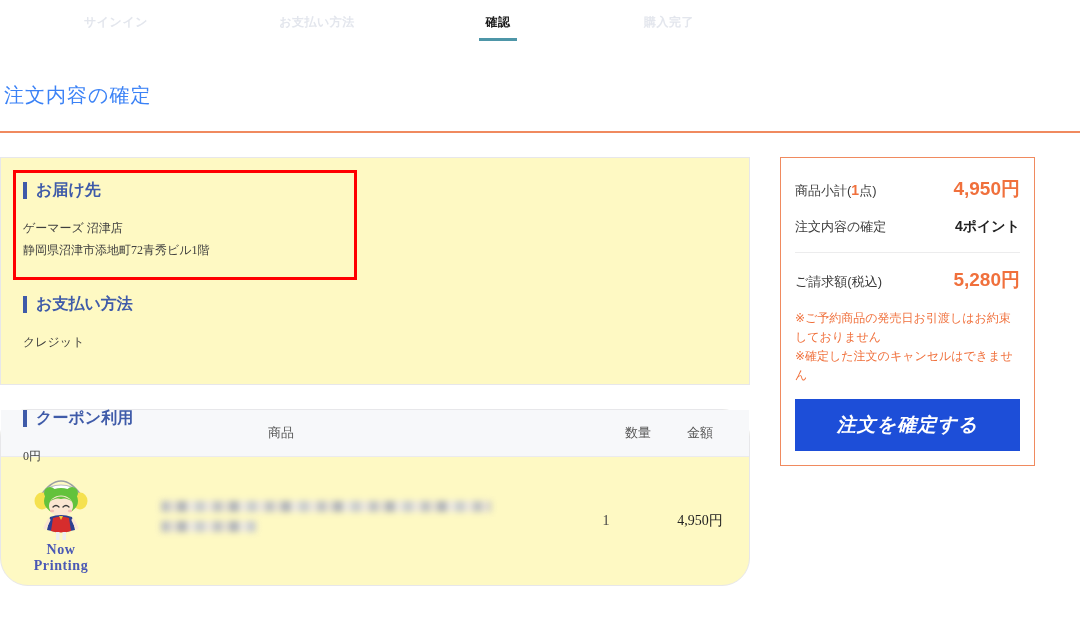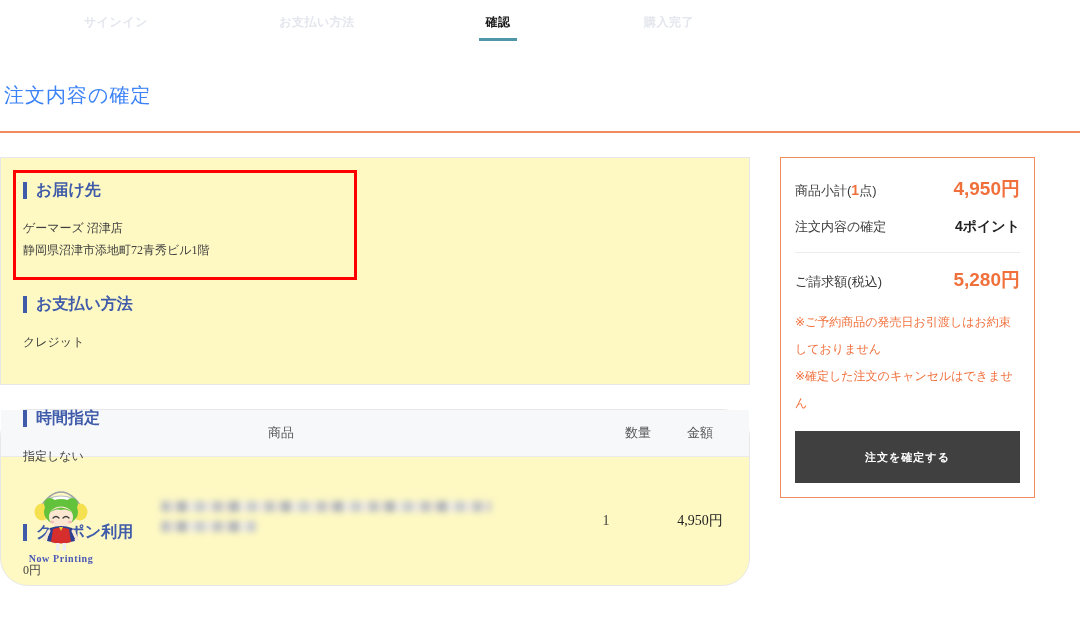--- a/index.html
+++ b/index.html
@@ -174,21 +174,21 @@
     text-align: center;
     flex: 0 0 76px;
   }
   .thumb-art {
     width: 62px;
     height: 74px;
     margin: 0 auto;
     position: relative;
   }
   .now-printing {
-    font-size: 10px;
+    font-size: 14px;
     font-weight: bold;
     color: #4a58b5;
     letter-spacing: 0.6px;
     margin-top: 0;
   }
 
   .prod-title {
     margin-left: 62px;
     width: 340px;
     filter: blur(3.2px);
@@ -232,34 +232,35 @@
   }
   .sum-divider {
     height: 1px;
     background: #ececed;
     margin: 0 0 14px 0;
   }
   .notes { margin-top: 2px; margin-bottom: 14px; }
   .note {
     font-size: 12px;
     color: #f0703c;
-    line-height: 27px;
+    line-height: 19px;
   }
   .confirm-btn {
     display: block;
     width: 100%;
     height: 52px;
-    background: #404040;
+    background: #1d4ed8;
     color: #ffffff;
-    font-size: 11px;
+    font-size: 19px;
     font-weight: bold;
     border: none;
     cursor: pointer;
     letter-spacing: 1px;
     font-family: inherit;
+    font-style: italic;
   }
 </style>
 </head>
 <body>
 
 <div class="steps">
   <div class="step s0">
     <span>サインイン</span>
   </div>
   <div class="step s2">
@@ -296,27 +297,20 @@
         </div>
 
         <div class="info-block">
           <div class="block-head">
             <span class="block-bar"></span>
             <span>お支払い方法</span>
           </div>
           <div class="block-line">クレジット</div>
         </div>
 
-        <div class="info-block">
-          <div class="block-head">
-            <span class="block-bar"></span>
-            <span>時間指定</span>
-          </div>
-          <div class="block-line">指定しない</div>
-        </div>
 
         <div class="info-block">
           <div class="block-head">
             <span class="block-bar"></span>
             <span>クーポン利用</span>
           </div>
           <div class="block-line">0円</div>
         </div>
 
       </div>

